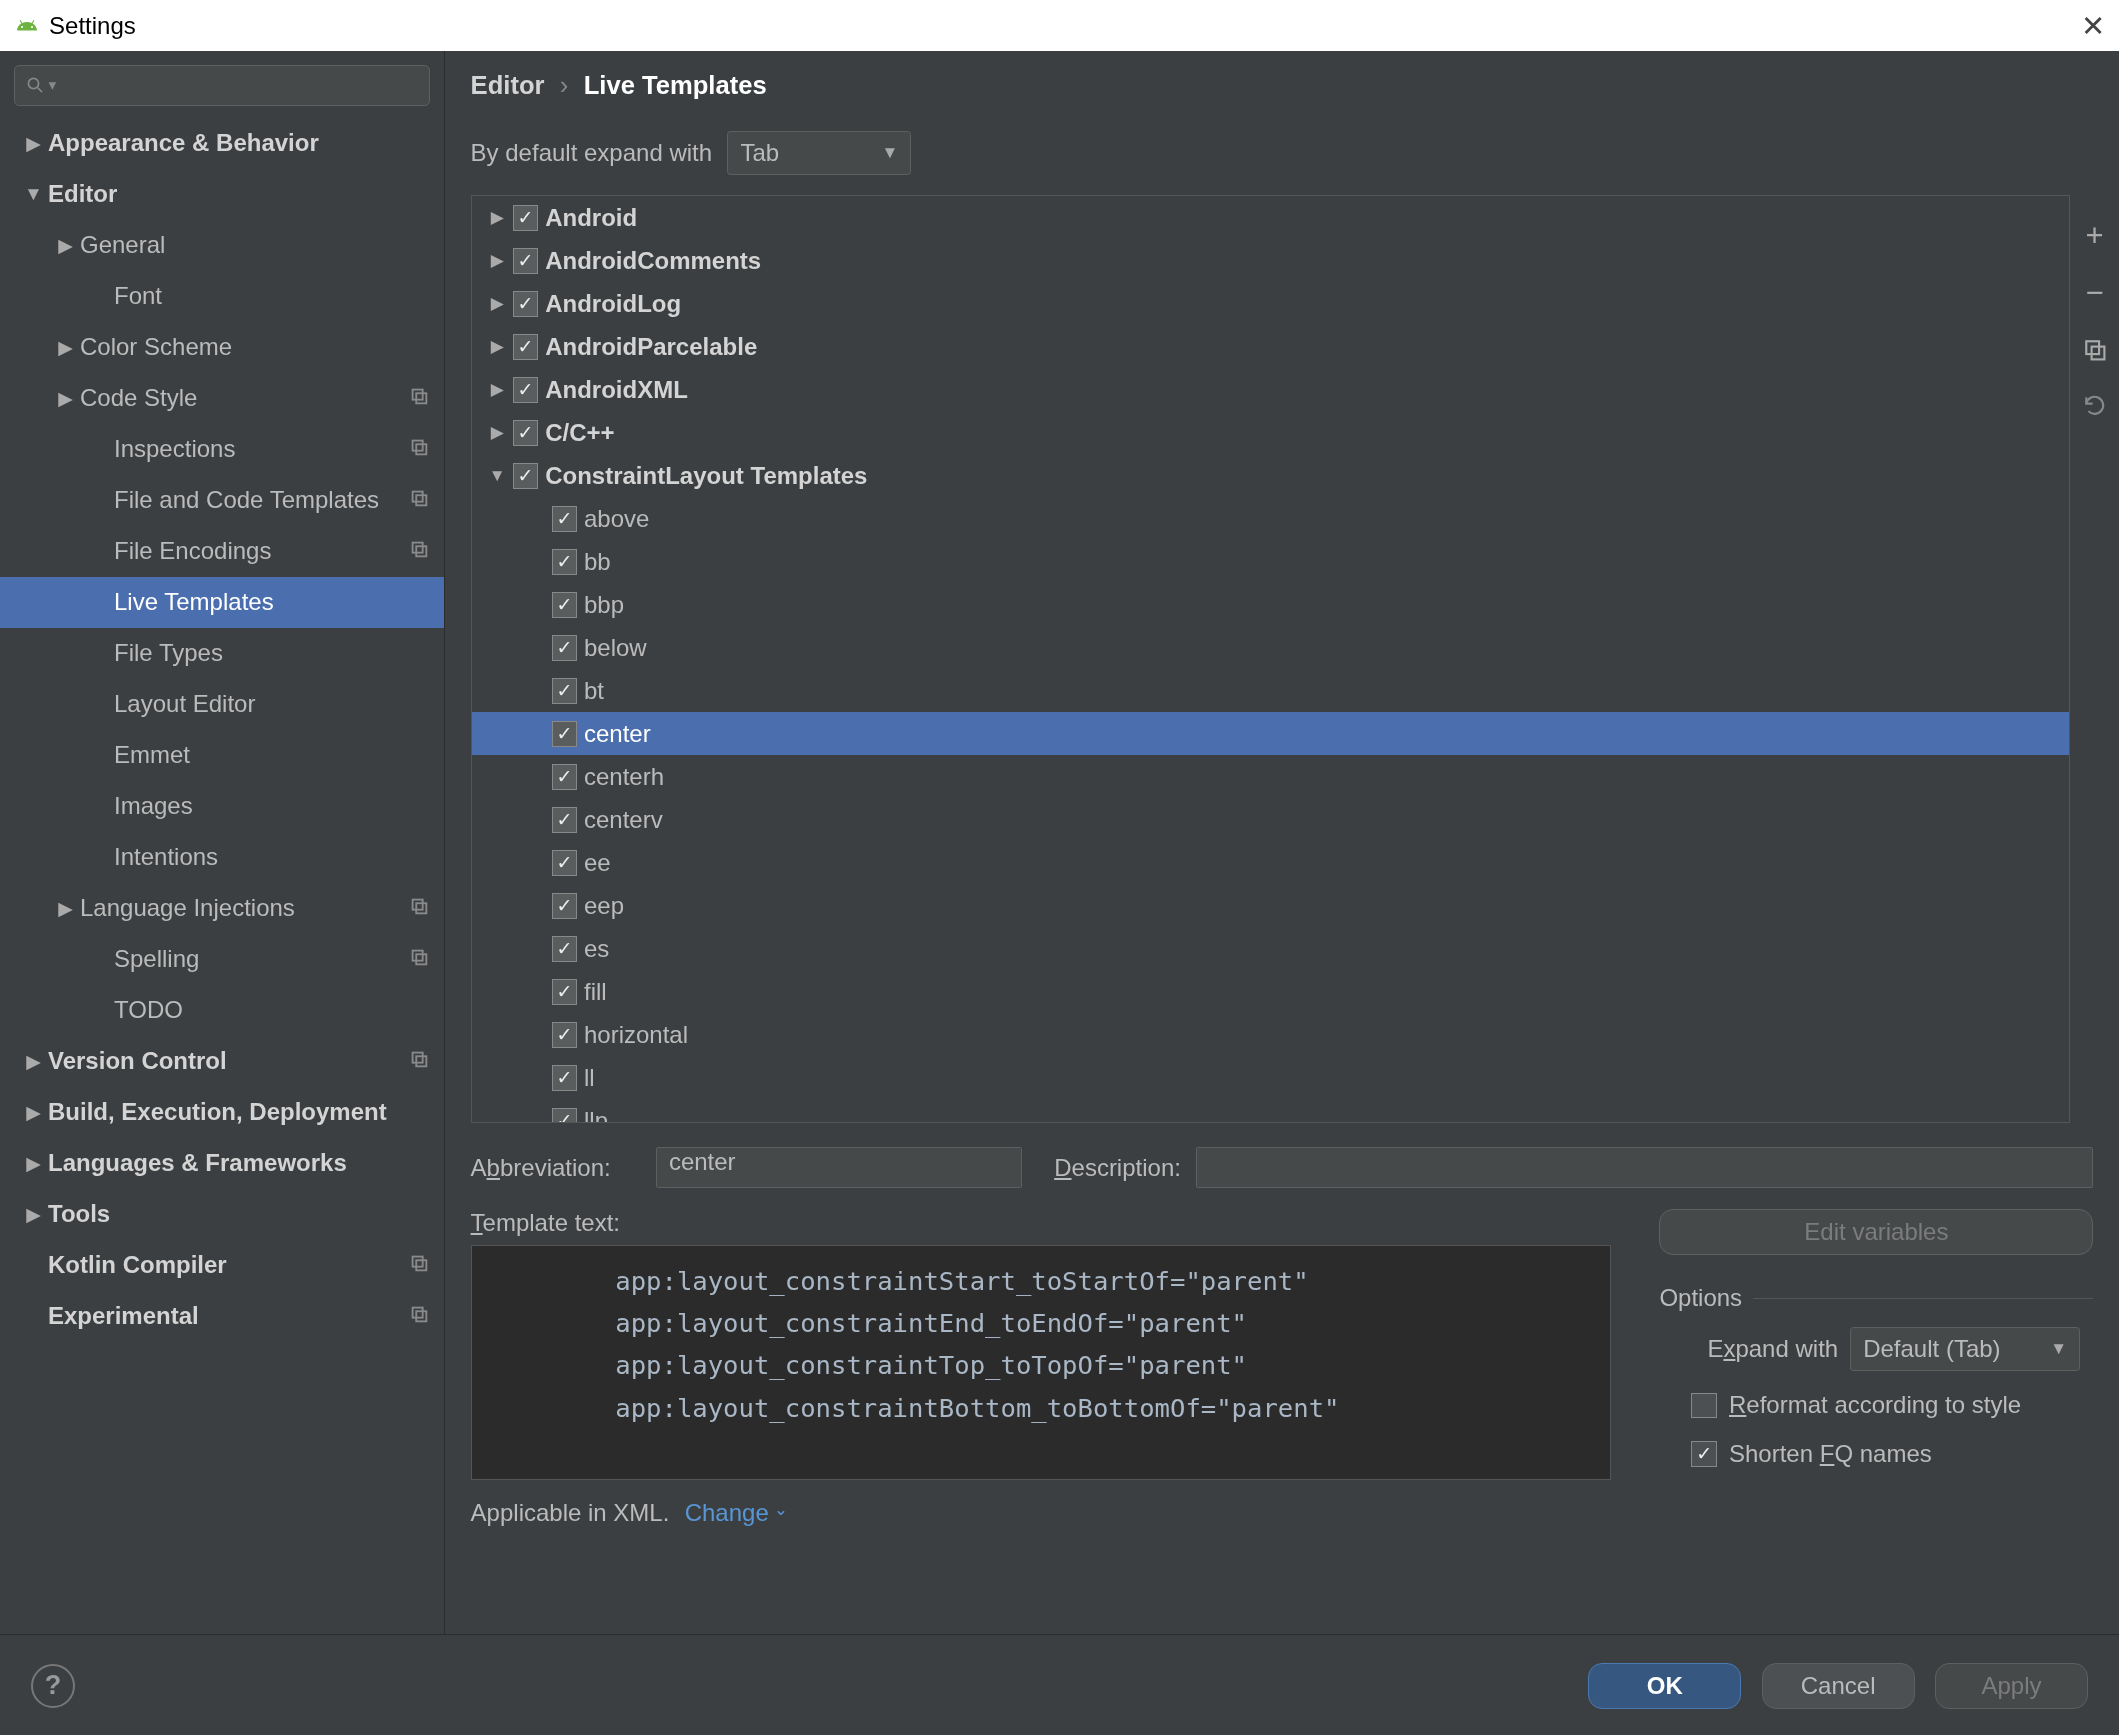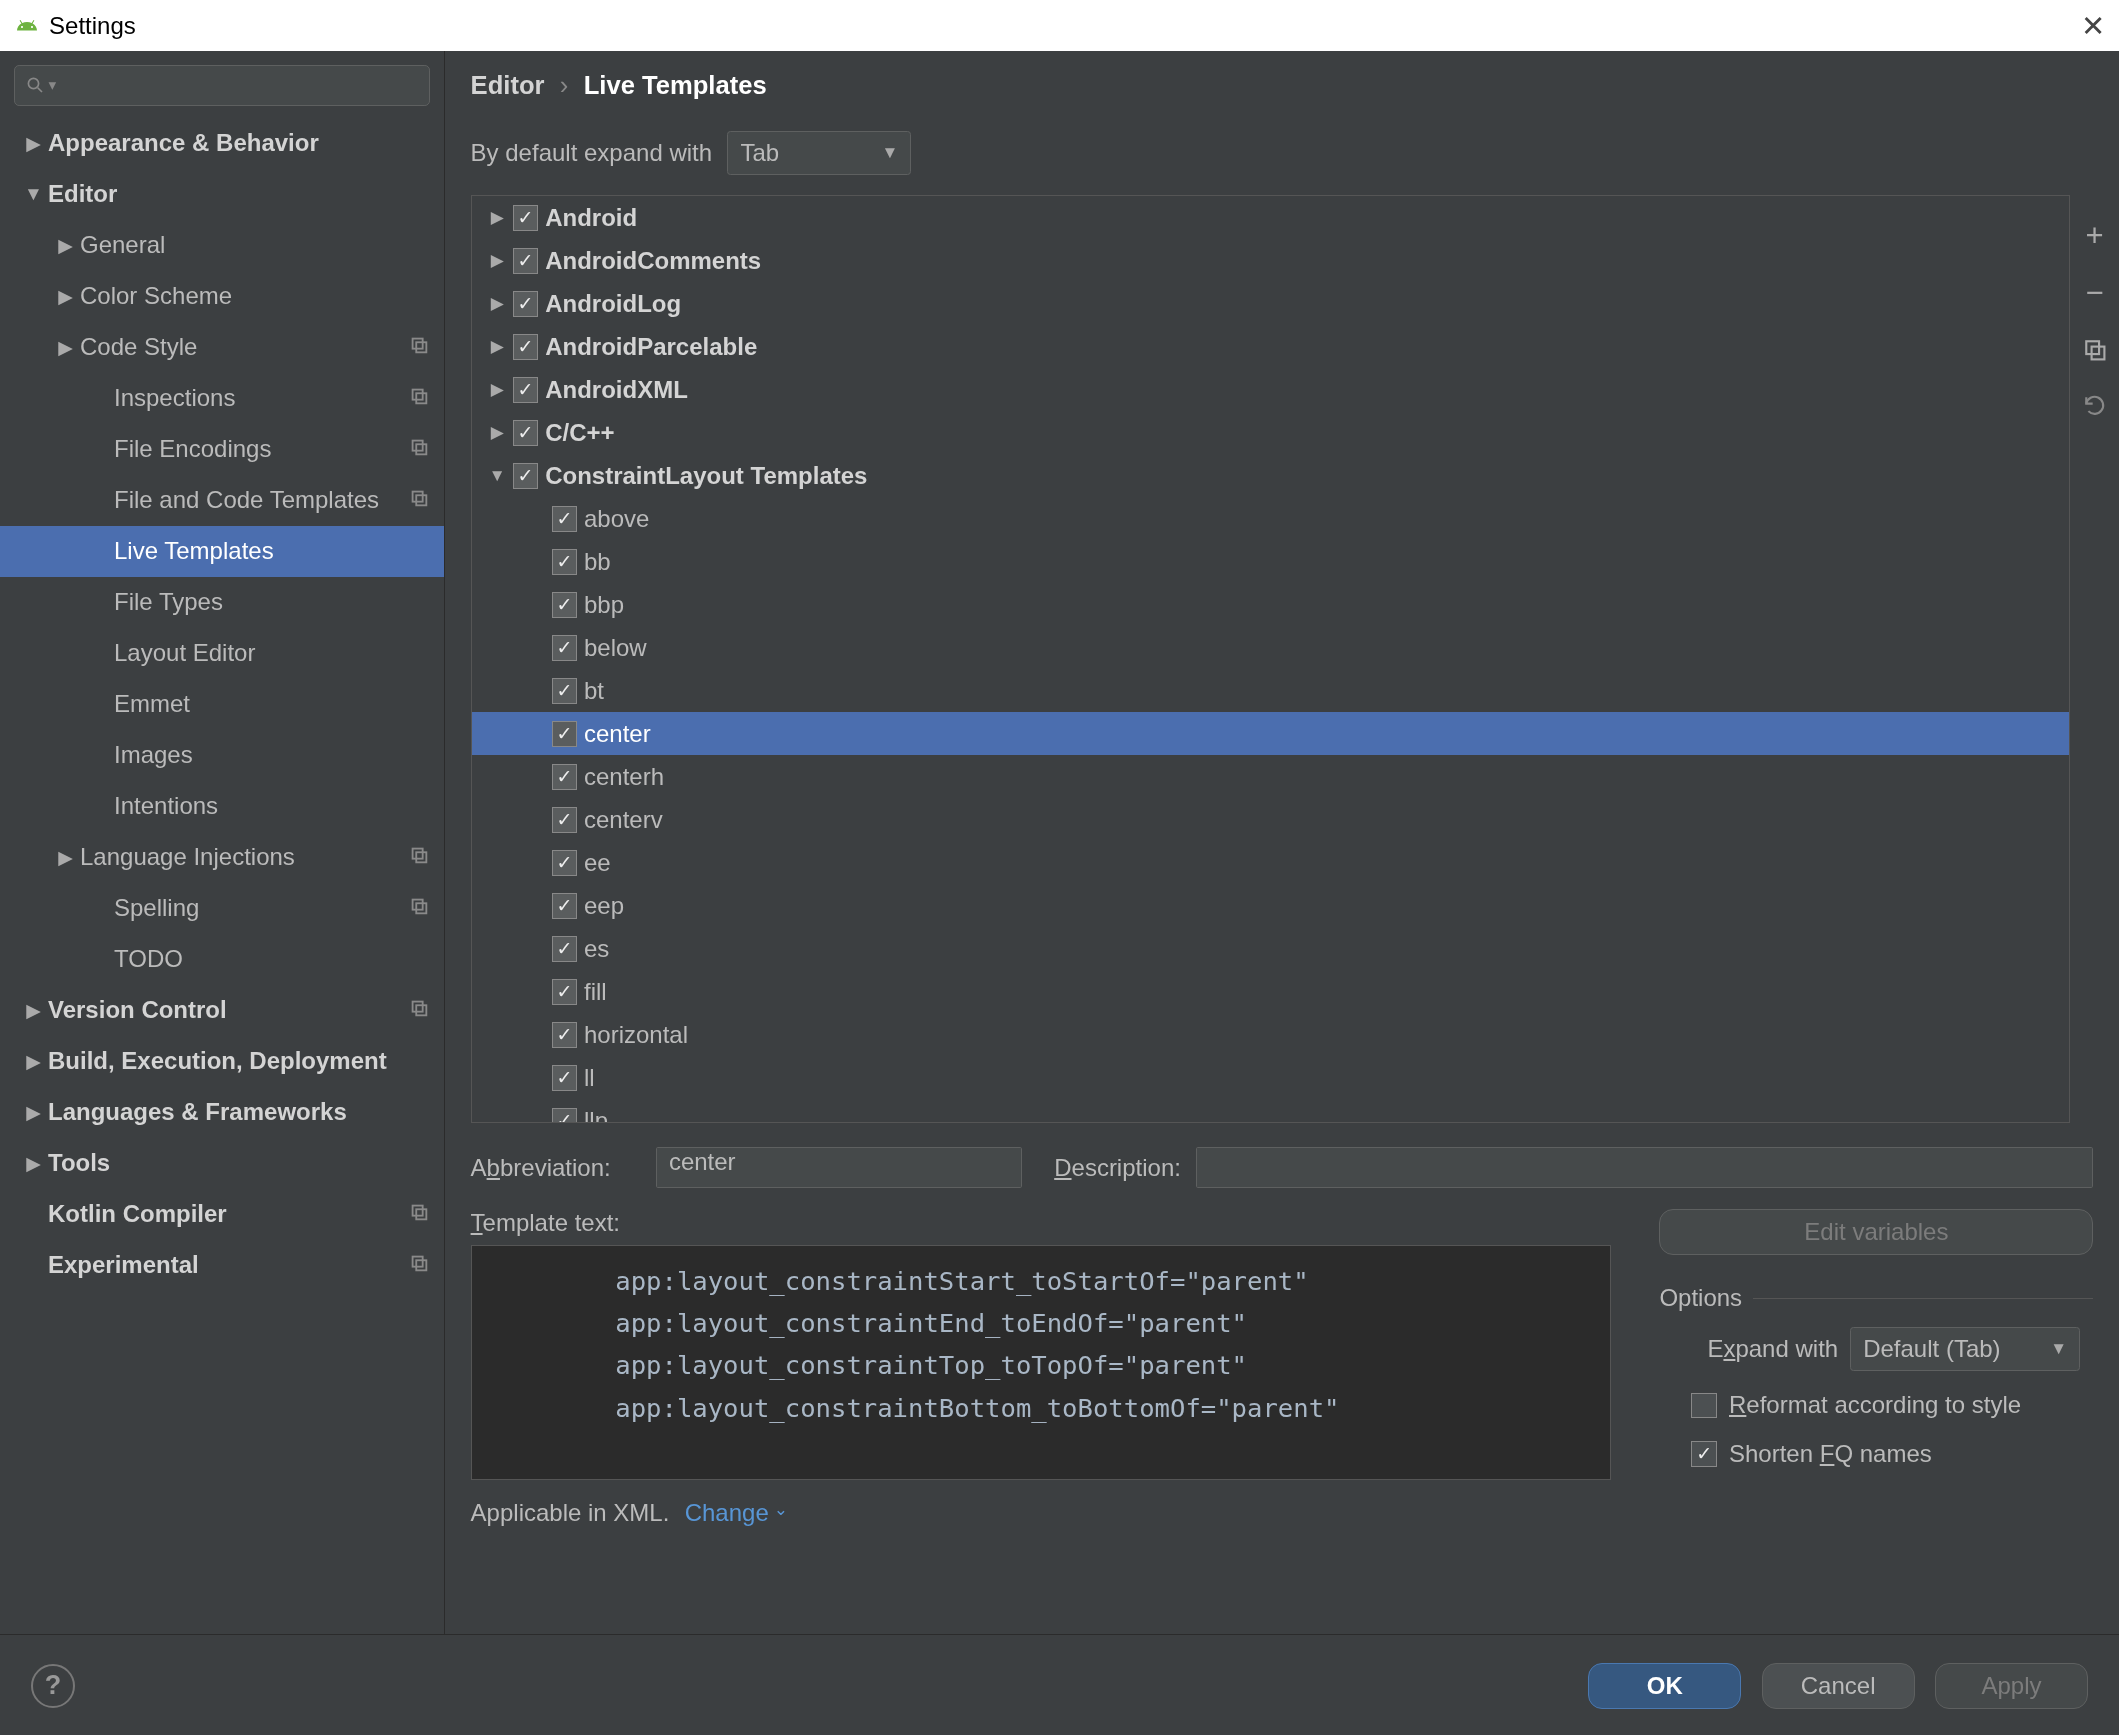--- a/index.html
+++ b/index.html
@@ -334,20 +334,24 @@
           <span class="label">Appearance &amp; Behavior</span>
         </div>
         <div class="tree-row ind1 bold">
           <span class="arrow">▼</span>
           <span class="label">Editor</span>
         </div>
         <div class="tree-row ind2">
           <span class="arrow">▶</span>
           <span class="label">General</span>
         </div>
+        <div class="tree-row ind3">
+          <span class="arrow none">▶</span>
+          <span class="label">Font</span>
+        </div>
         <div class="tree-row ind2">
           <span class="arrow">▶</span>
           <span class="label">Color Scheme</span>
         </div>
         <div class="tree-row ind2">
           <span class="arrow">▶</span>
           <span class="label">Code Style</span>
           <span class="copy-ic"><svg viewBox="0 0 24 24" width="22" height="22" fill="none" stroke="#8a8a8a" stroke-width="2">
               <rect x="5" y="5" width="11" height="11"></rect>
               <rect x="9" y="9" width="11" height="11"></rect>
@@ -356,29 +360,29 @@
         <div class="tree-row ind3">
           <span class="arrow none">▶</span>
           <span class="label">Inspections</span>
           <span class="copy-ic"><svg viewBox="0 0 24 24" width="22" height="22" fill="none" stroke="#8a8a8a" stroke-width="2">
               <rect x="5" y="5" width="11" height="11"></rect>
               <rect x="9" y="9" width="11" height="11"></rect>
             </svg></span>
         </div>
         <div class="tree-row ind3">
           <span class="arrow none">▶</span>
+          <span class="label">File and Code Templates</span>
+          <span class="copy-ic"><svg viewBox="0 0 24 24" width="22" height="22" fill="none" stroke="#8a8a8a" stroke-width="2">
+              <rect x="5" y="5" width="11" height="11"></rect>
+              <rect x="9" y="9" width="11" height="11"></rect>
+            </svg></span>
+        </div>
+        <div class="tree-row ind3">
+          <span class="arrow none">▶</span>
           <span class="label">File Encodings</span>
-          <span class="copy-ic"><svg viewBox="0 0 24 24" width="22" height="22" fill="none" stroke="#8a8a8a" stroke-width="2">
-              <rect x="5" y="5" width="11" height="11"></rect>
-              <rect x="9" y="9" width="11" height="11"></rect>
-            </svg></span>
-        </div>
-        <div class="tree-row ind3">
-          <span class="arrow none">▶</span>
-          <span class="label">File and Code Templates</span>
           <span class="copy-ic"><svg viewBox="0 0 24 24" width="22" height="22" fill="none" stroke="#8a8a8a" stroke-width="2">
               <rect x="5" y="5" width="11" height="11"></rect>
               <rect x="9" y="9" width="11" height="11"></rect>
             </svg></span>
         </div>
         <div class="tree-row ind3 selected">
           <span class="arrow none">▶</span>
           <span class="label">Live Templates</span>
         </div>
         <div class="tree-row ind3">

